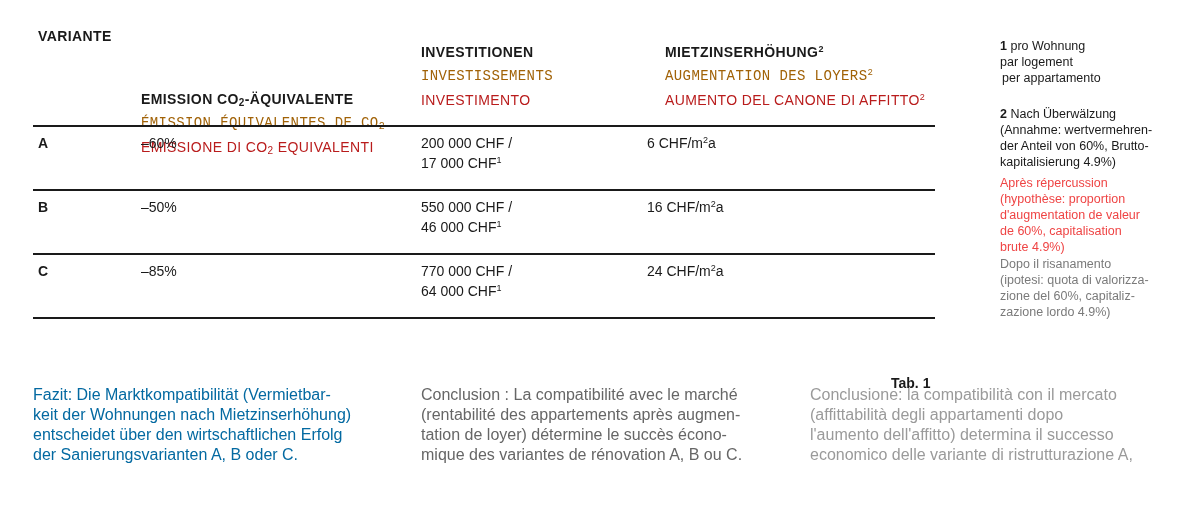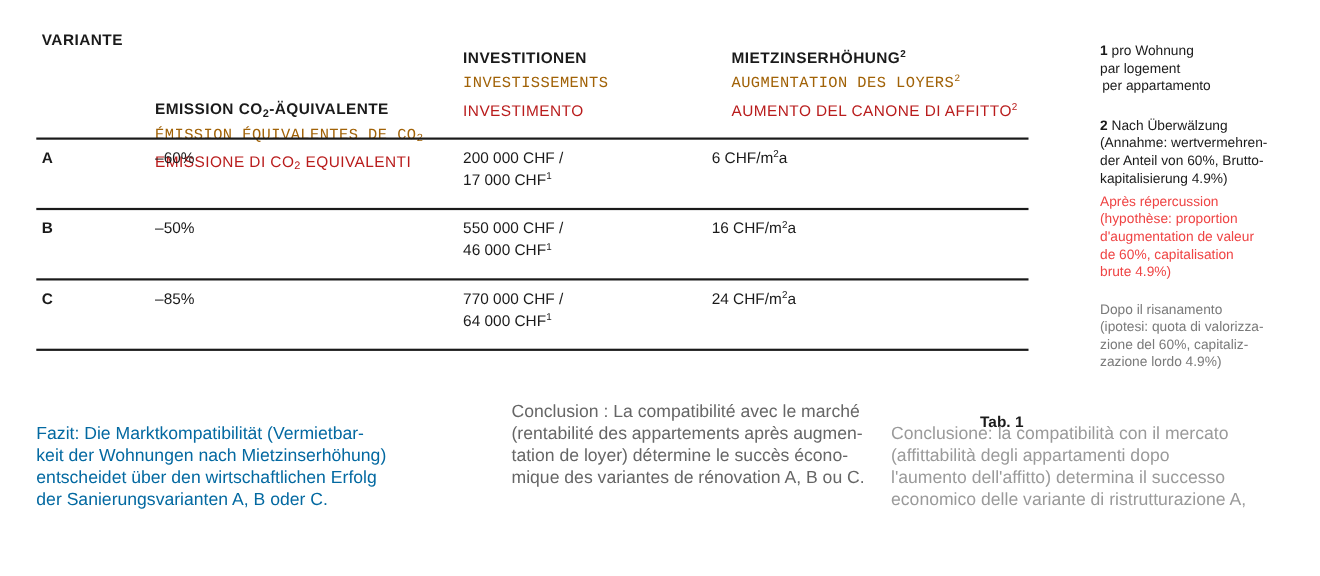--- a/index.html
+++ b/index.html
@@ -124,36 +124,36 @@
     <div>der Anteil von 60%, Brutto-</div>
     <div>kapitalisierung 4.9%)</div>
   </div>
   <div class="fr" style="margin-top:5px;">
     <div>Après répercussion</div>
     <div>(hypothèse: proportion</div>
     <div>d'augmentation de valeur</div>
     <div>de 60%, capitalisation</div>
     <div>brute 4.9%)</div>
   </div>
-  <div class="it" style="margin-top:18px;">
+  <div class="it" style="margin-top:1px;">
     <div>Dopo il risanamento</div>
     <div>(ipotesi: quota di valorizza-</div>
     <div>zione del 60%, capitaliz-</div>
     <div>zazione lordo 4.9%)</div>
   </div>
 </div>
 
 <div class="abs concl de" style="left:33px; top:385px;">
   <div>Fazit: Die Marktkompatibilität (Vermietbar-</div>
   <div>keit der Wohnungen nach Mietzinserhöhung)</div>
   <div>entscheidet über den wirtschaftlichen Erfolg</div>
   <div>der Sanierungsvarianten A, B oder C.</div>
 </div>
 
-<div class="abs concl fr" style="left:421px; top:365px;margin-left:44px;">
+<div class="abs concl fr" style="left:421px; top:385px;">
   <div>Conclusion : La compatibilité avec le marché</div>
   <div>(rentabilité des appartements après augmen-</div>
   <div>tation de loyer) détermine le succès écono-</div>
   <div>mique des variantes de rénovation A, B ou C.</div>
 </div>
 
 <div class="abs concl it" style="left:810px; top:385px;">
   <div>Conclusione: la compatibilità con il mercato</div>
   <div>(affittabilità degli appartamenti dopo</div>
   <div>l'aumento dell'affitto) determina il successo</div>

